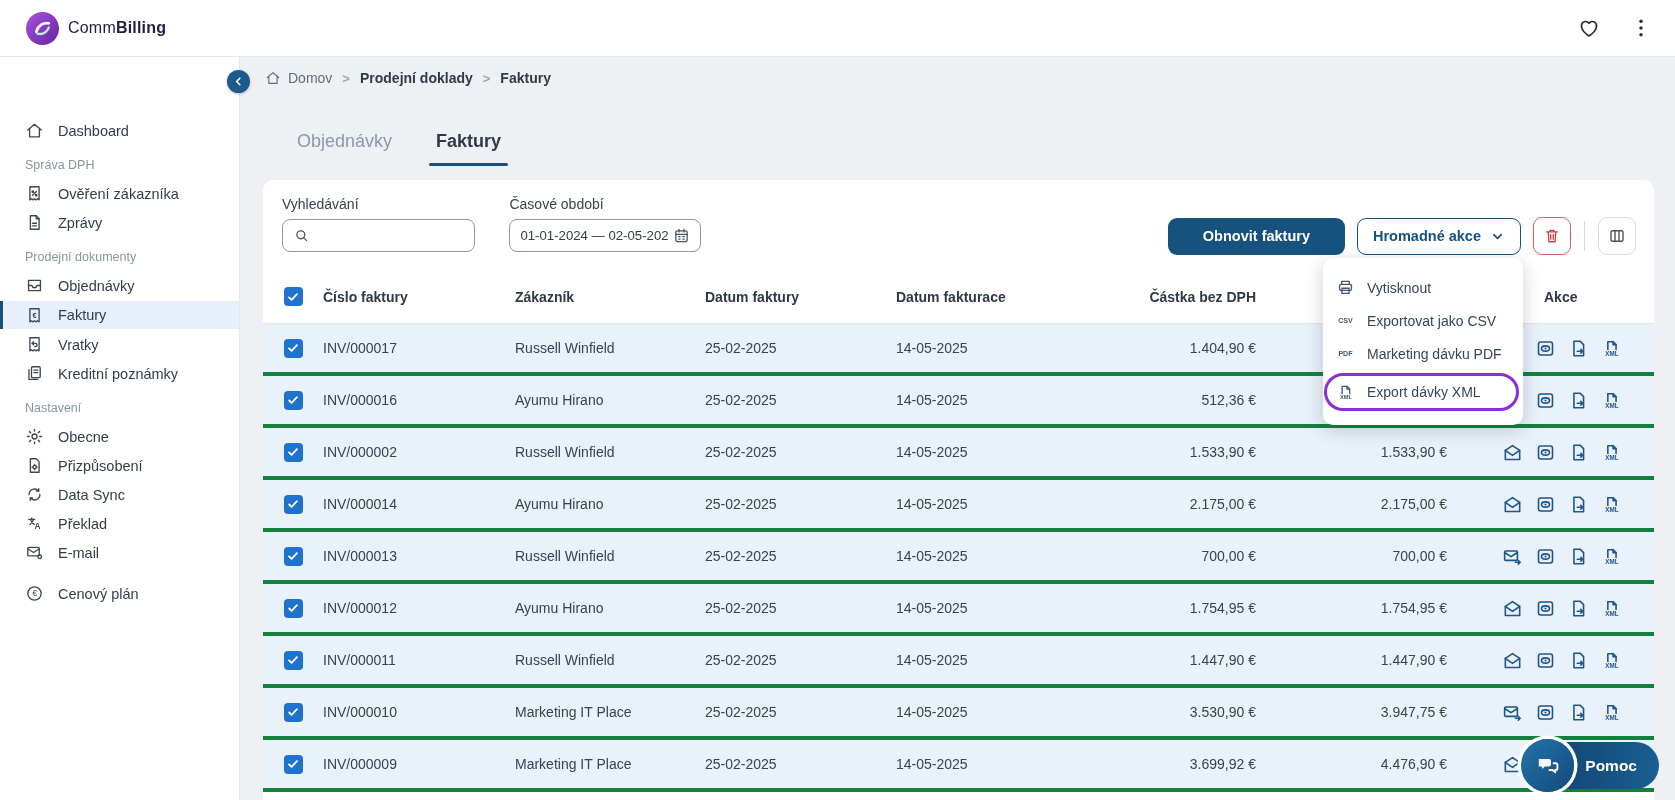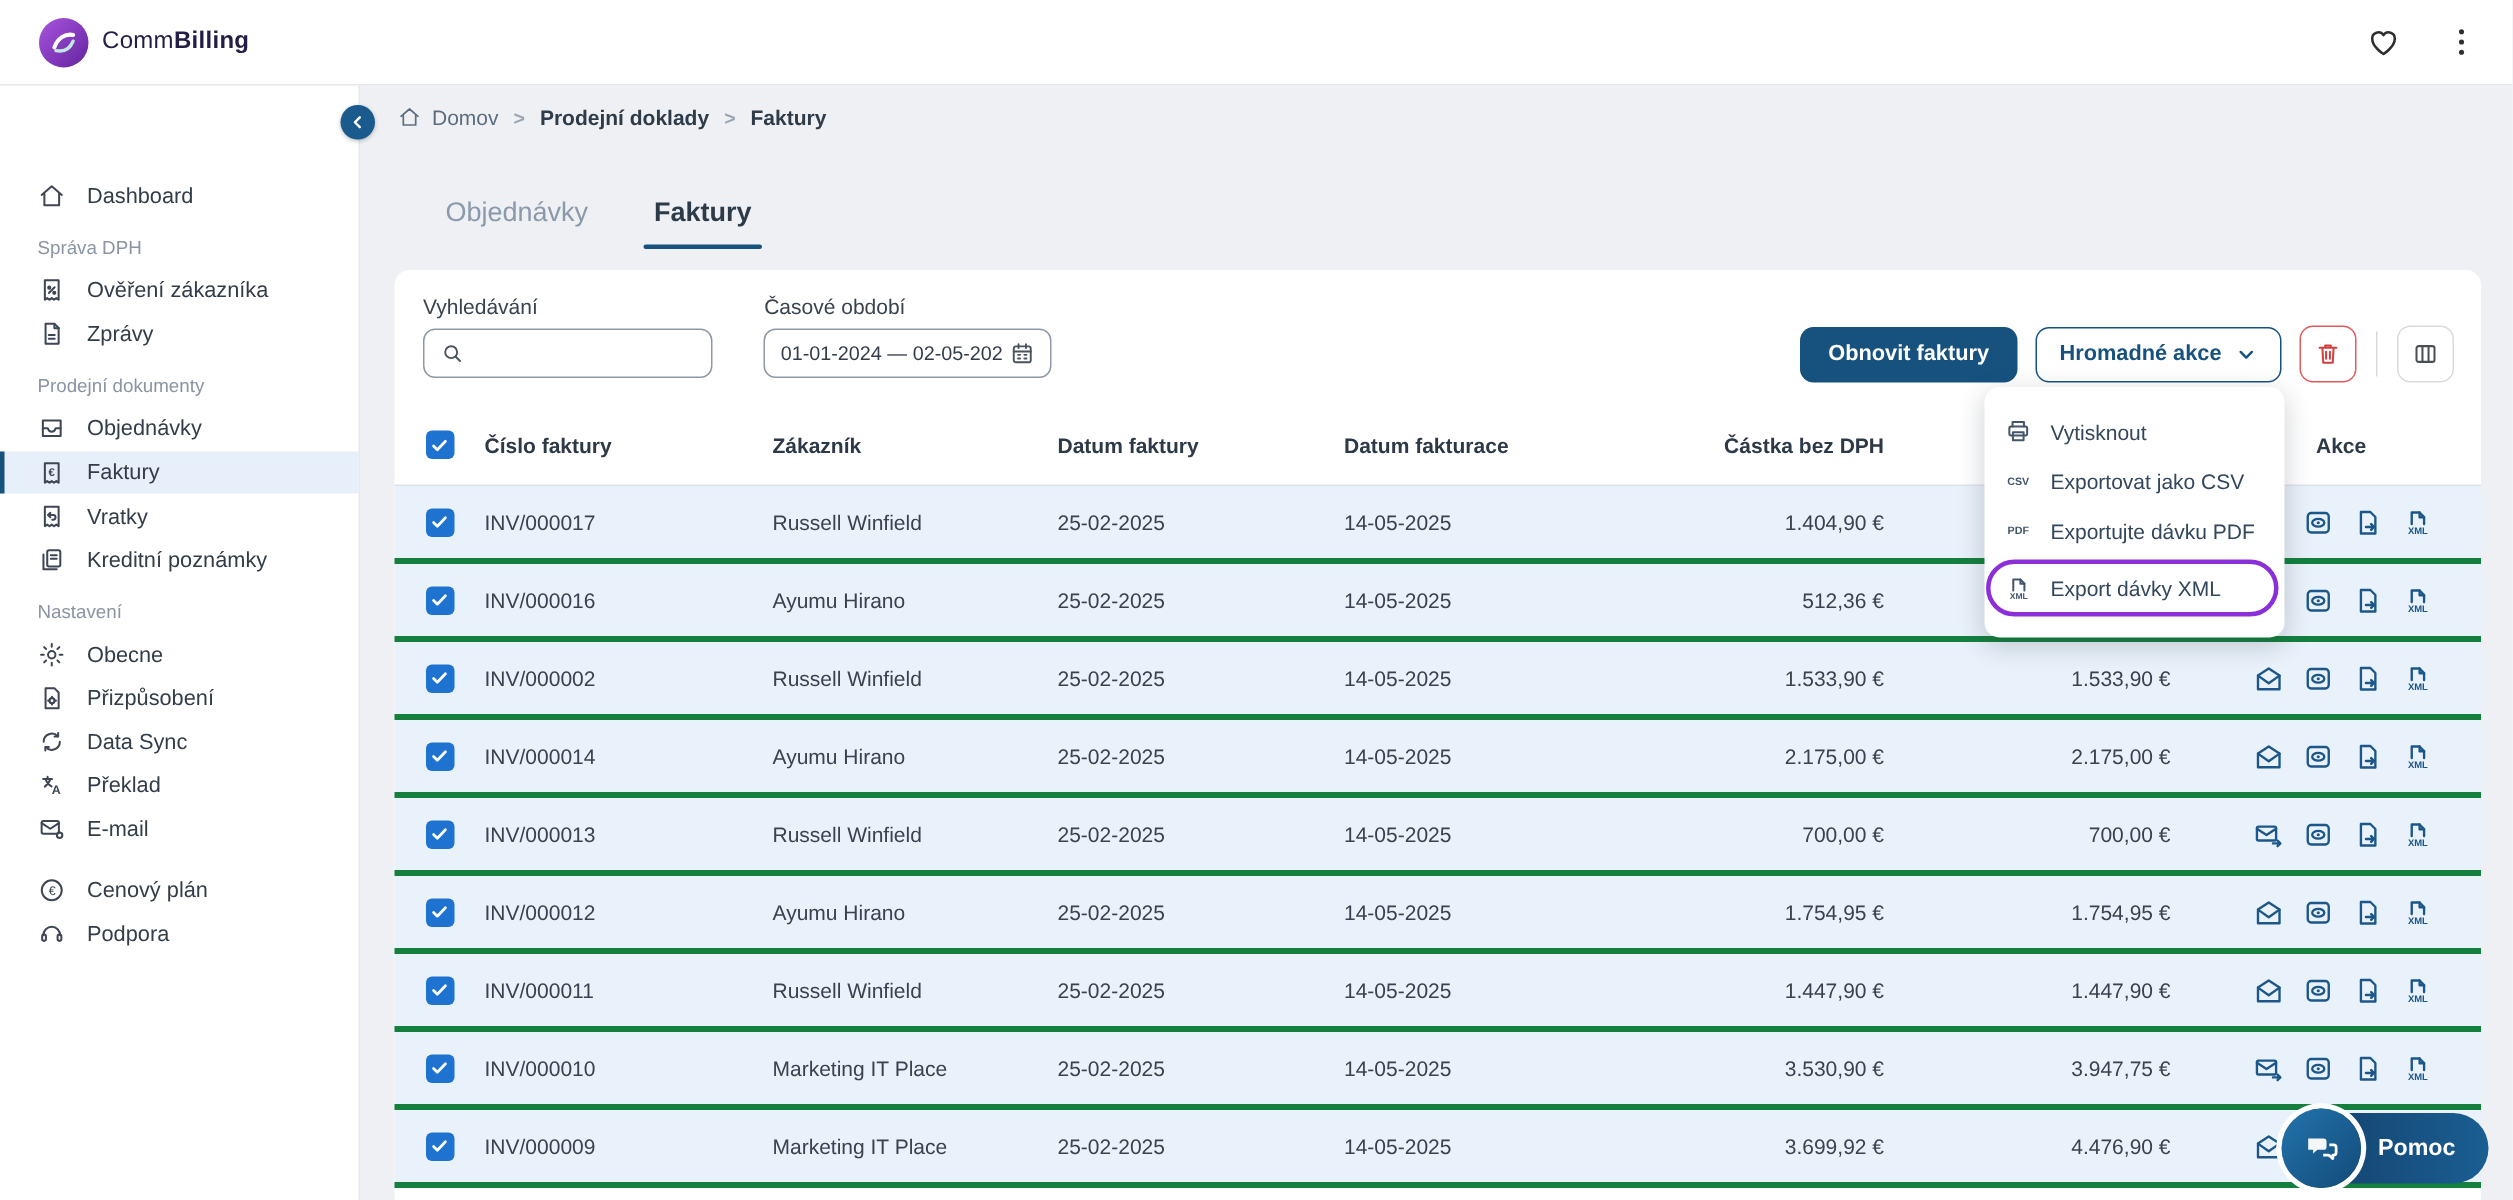--- a/index.html
+++ b/index.html
@@ -51,21 +51,21 @@
   .f-label { font-size:14px; color:#39434f; margin-bottom:7px; }
   .f-input { height:33px; border:1px solid #8d99a6; border-radius:8px; background:#fff; display:flex; align-items:center; padding:0 10px; color:#333d49; }
   .search-box { width:193px; }
   .search-box input { border:none; outline:none; width:140px; font-size:13.5px; margin-left:8px; font-family:inherit; }
   .date-box { width:192px; margin-left:30px; font-size:13.2px; justify-content:space-between; cursor:pointer; }
   .date-box .val { white-space:nowrap; }
   .f-input .ic { color:#49525e; }
 
   .toolbar { position:absolute; right:18px; top:37px; display:flex; align-items:center; }
   .btn { height:37px; border-radius:9px; display:flex; align-items:center; justify-content:center; font-size:14.5px; font-weight:700; cursor:pointer; }
-  .btn-primary { background:#17527f; color:#fff; padding:0 19px; }
+  .btn-primary { background:#17527f; color:#fff; padding:0 35px; }
   .btn-outline { background:#fff; color:#17527f; border:1.5px solid #17527f; padding:0 15px; gap:9px; margin-left:12px; }
   .btn-outline .ic { color:#17527f; }
   .btn-square { width:38px; height:38px; border-radius:9px; background:#fff; display:flex; align-items:center; justify-content:center; cursor:pointer; }
   .btn-trash { border:1px solid #e05b5b; color:#d23f3f; margin-left:12px; }
   .btn-cols { border:1px solid #d7dbe0; color:#4a4f57; }
   .v-div { width:1px; height:30px; background:#d5d9de; margin:0 13px; }
   .btn-square .ic { width:18px; height:18px; }
 
   
   .grid-row { display:grid; grid-template-columns:60px 192px 190px 191px 187px 175px 191px 1fr; align-items:center; }
@@ -251,30 +251,20 @@
         <div class="side-gap"></div>
         <div class="side-item">
        <span class="ic" style="width:19px;height:19px">
             <svg viewBox="0 0 24 24" fill="none" stroke="currentColor" stroke-width="1.7" stroke-linecap="round" stroke-linejoin="round">
               <circle cx="12" cy="12" r="8.4"></circle>
               <text x="12.4" y="15.7" font-size="10.5" text-anchor="middle" fill="currentColor" stroke="none">€</text>
             </svg>
           </span>
           <span>Cenový plán</span>
      </div>
-        <div class="side-item">
-       <span class="ic" style="width:19px;height:19px">
-            <svg viewBox="0 0 24 24" fill="none" stroke="currentColor" stroke-width="1.7" stroke-linecap="round" stroke-linejoin="round">
-              <path d="M5 13.2a7 7 0 0 1 14 0"></path>
-              <rect x="3.9" y="12.6" width="3.2" height="5.4" rx="1.5"></rect>
-              <rect x="16.9" y="12.6" width="3.2" height="5.4" rx="1.5"></rect>
-            </svg>
-          </span>
-          <span>Podpora</span>
-     </div>
       </nav>
   </div>
 
   <div class="breadcrumb" id="breadcrumb">
       <span class="crumb">
         <span class="ic" style="width:16px;height:16px">
           <svg viewBox="0 0 24 24" fill="none" stroke="currentColor" stroke-width="1.7" stroke-linecap="round" stroke-linejoin="round">
             <path d="M3.5 11.3 12 4l8.5 7.3M5.8 9.6V20h12.4V9.6"></path>
           </svg>
         </span>
@@ -769,21 +759,21 @@
           </svg>
         </span>
         <span>Exportovat jako CSV</span>
    </div>
       <div class="menu-item" style="--hl:#8b2fd9">
      <span class="ic" style="width:19px;height:19px">
           <svg viewBox="0 0 24 24" fill="none" stroke="currentColor" stroke-width="1.7" stroke-linecap="round" stroke-linejoin="round">
             <text x="12" y="15.5" font-size="9" font-weight="bold" text-anchor="middle" fill="currentColor" stroke="none">PDF</text>
           </svg>
         </span>
-        <span>Exportujte dávku PDF</span>
+        <span>Marketing dávku PDF</span>
    </div>
       <div class="menu-item hl" style="--hl:#8b2fd9">
      <span class="ic" style="width:19px;height:19px">
           <svg viewBox="0 0 24 24" fill="none" stroke="currentColor" stroke-width="1.7" stroke-linecap="round" stroke-linejoin="round">
             <path d="M7.8 13.5V4.2h6l3.4 3.4v5.9"></path>
             <path d="M13.8 4.2v3.6h3.4"></path>
             <text x="12.5" y="20.3" font-size="7.2" font-weight="bold" text-anchor="middle" fill="currentColor" stroke="none">XML</text>
           </svg>
         </span>
         <span>Export dávky XML</span>

